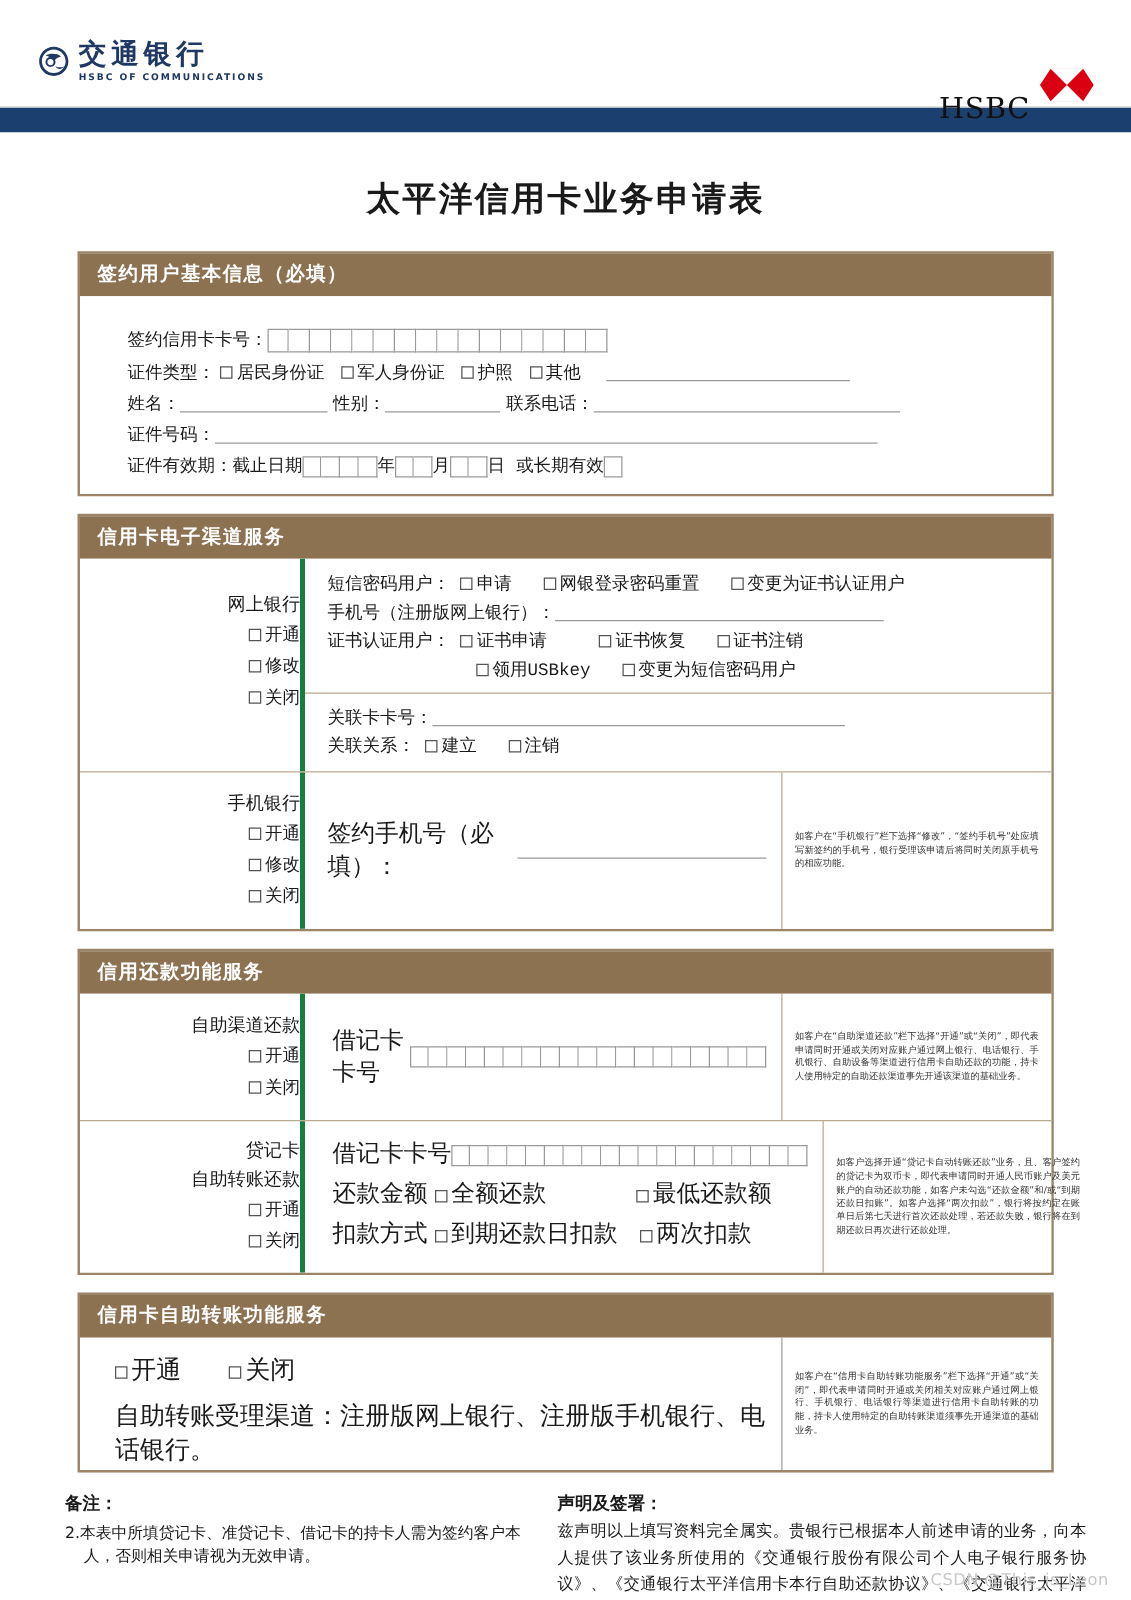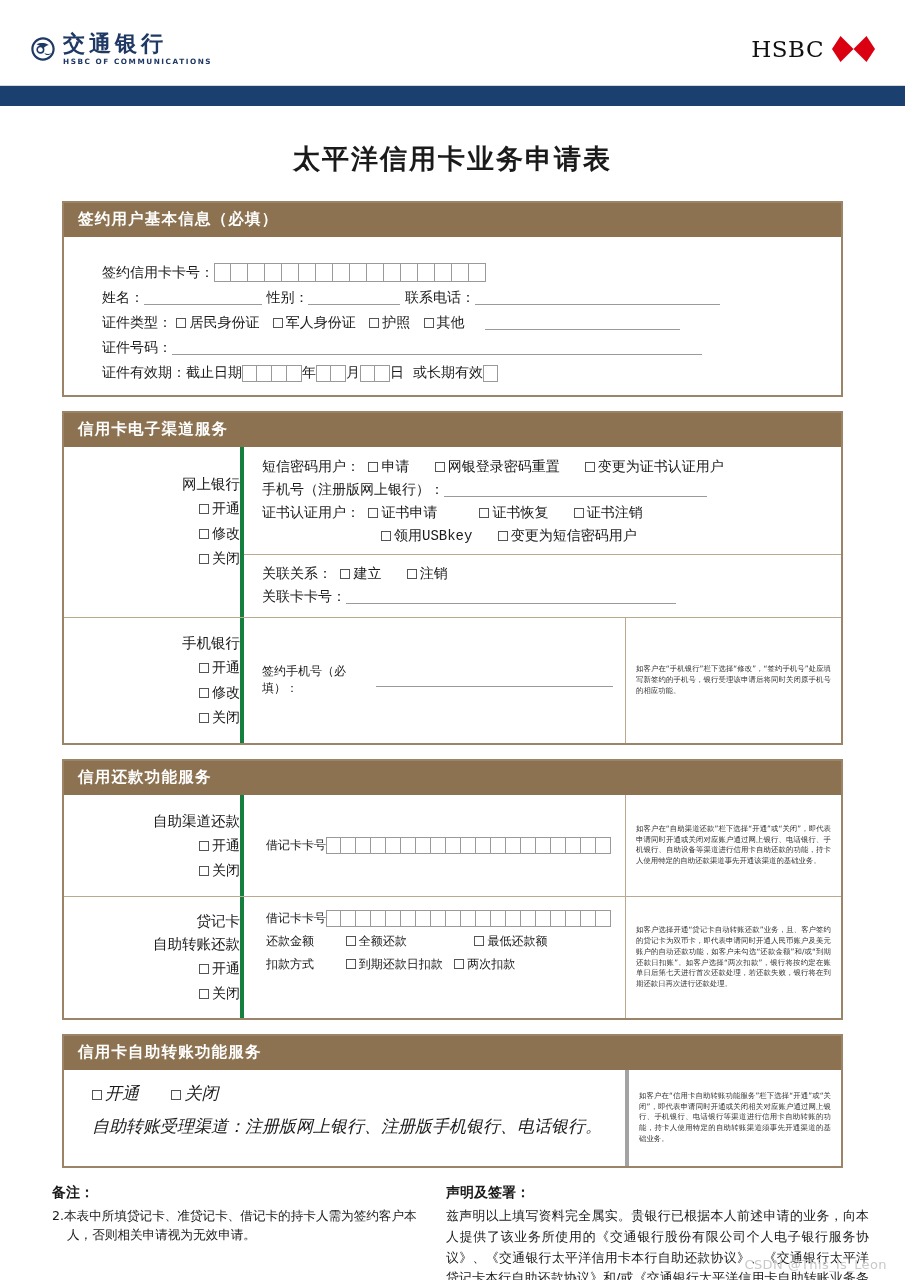--- a/index.html
+++ b/index.html
@@ -26,21 +26,21 @@
     font-size: 22px; font-weight: 700; color:#1f3864; letter-spacing: 4px;
     line-height: 1.05;
   }
   .boc-en {
     font-size: 7.3px; font-weight:700; color:#1f3864; letter-spacing: 1.55px;
     margin-top:2px;
   }
   .hsbc-logo { position:absolute; right:30px; top:36px; display:flex; align-items:center; gap:8px; }
   .hsbc-word {
     font-family:"DejaVu Serif","Liberation Serif",serif;
-    font-size:23px; font-weight:400; color:#111; letter-spacing:0.5px;
+    font-size:23px; font-weight:400; color:#111; letter-spacing:0.5px;margin-top:38px;
   }
   .hsbc-hex { width:43px; height:26px; flex:none; }
   .navy-bar { height: 20px; background:#1b3f6e; }
   .below-navy { height: 3px; background:#fff; }
 
   
   .form-title {
     text-align:center;
     font-family:"DejaVu Sans","Liberation Sans",sans-serif;
     font-size: 27px; font-weight: 700; color:#1a1a1a;
@@ -65,21 +65,21 @@
   .sec-body { background:#fff; }
 
   .row { display:flex; }
   .row + .row { border-top:1px solid #b9a98f; }
   .cell-left {
     width: 180px; flex:none;
     border-right:4px solid #15803d;
     padding: 12px 0 12px 22px;
     font-size: 14px; line-height: 1.55; text-align: right;
   }
-  .cell-main { flex:1; padding: 11px 12px 11px 18px; font-size:12px; }
+  .cell-main { flex:1; padding: 11px 12px 11px 18px; font-size:19px; }
   .cell-note {
     width: 216px; flex:none;
     border-left:1px solid #b9a98f;
     padding: 8px 10px 8px 10px;
     font-size: 7.4px; line-height: 1.45; color:#333;
     text-align: justify;
     display:flex; align-items:center;
   }
 
   .opt { display:block; margin-top: 3px; font-size:14px; }
@@ -117,21 +117,21 @@
   .ec-ln { white-space:nowrap; margin-top:5px;font-family:Liberation Mono, monospace; }
   .ec-ln:first-child { margin-top:0; }
 
   
   .rp-ln { white-space:nowrap; margin-top:6px; }
   .rp-ln:first-child { margin-top:0; }
   .w-lbl { display:inline-block; width:76px; }
 
   
   .at-body { display:flex; }
-  .at-main { flex:1; padding: 12px 12px 28px 28px; font-size:17px;font-style:italic; }
+  .at-main { flex:1; padding: 12px 12px 3px 28px; font-size:20px; }
   .at-line2 { margin-top: 10px; }
 
   
   .bottom { display:flex; margin: 16px 36px 0 52px; gap: 22px; }
   .bl { width: 372px; flex:none; }
   .br { flex:1; }
   .bt-title { font-size: 14px; font-weight:600; margin-bottom: 4px; }
   .note-item {
     font-size: 12.6px; line-height: 1.52;
     padding-left: 15px; text-indent: -15px; margin-top: 1px;
@@ -193,31 +193,31 @@
             <i></i>
             <i></i>
             <i></i>
             <i></i>
             <i></i>
             <i></i>
             <i></i>
           </span>
       </div>
       <div class="fs-line">
-        <span>姓名：</span><span class="uline" style="width:118px"></span>
-        <span>性别：</span><span class="uline" style="width:92px"></span>
-        <span>联系电话：</span><span class="uline" style="width:245px"></span>
-      </div>
-      <div class="fs-line">
         <span>证件类型：</span>
         <span class="cb"></span><span>居民身份证</span>&nbsp;&nbsp;
         <span class="cb"></span><span>军人身份证</span>&nbsp;&nbsp;
         <span class="cb"></span><span>护照</span>&nbsp;&nbsp;
         <span class="cb"></span><span>其他</span>
         <span class="uline" style="width:195px;margin-left:16px"></span>
+      </div>
+      <div class="fs-line">
+        <span>姓名：</span><span class="uline" style="width:118px"></span>
+        <span>性别：</span><span class="uline" style="width:92px"></span>
+        <span>联系电话：</span><span class="uline" style="width:245px"></span>
       </div>
       <div class="fs-line">
         <span>证件号码：</span><span class="uline" style="width:530px"></span>
       </div>
       <div class="fs-line">
         <span>证件有效期：截止日期</span><span class="comb tiny">
             <i></i>
             <i></i>
             <i></i>
             <i></i>
@@ -261,26 +261,26 @@
               <span class="cb"></span><span>证书恢复</span>&nbsp;&nbsp;
               <span class="cb"></span><span>证书注销</span>
             </div>
             <div class="ec-ln" style="padding-left:119px">
               <span class="cb"></span><span>领用USBkey</span>&nbsp;&nbsp;
               <span class="cb"></span><span>变更为短信密码用户</span>
             </div>
           </div>
           <div class="ec-bot">
             <div class="ec-ln">
+              <span>关联卡卡号：</span><span class="uline" style="width:330px"></span>
+            </div>
+            <div class="ec-ln">
               <span>关联关系：</span>
               <span class="cb"></span><span>建立</span>&nbsp;&nbsp;
               <span class="cb"></span><span>注销</span>
-            </div>
-            <div class="ec-ln">
-              <span>关联卡卡号：</span><span class="uline" style="width:330px"></span>
             </div>
           </div>
         </div>
       </div>
 
       <div class="row">
         <div class="cell-left" style="padding-top:14px;padding-bottom:14px;">
           <div class="lbl-big">手机银行</div>
           <span class="opt"><span class="cb"></span><span>开通</span></span>
           <span class="opt"><span class="cb"></span><span>修改</span></span>
@@ -383,21 +383,21 @@
     <div class="sec-head">信用卡自助转账功能服务</div>
     <div class="at-body">
       <div class="at-main">
         <div>
           <span class="cb"></span><span>开通</span>
           &nbsp;&nbsp;&nbsp;&nbsp;
           <span class="cb"></span><span>关闭</span>
         </div>
         <div class="at-line2">自助转账受理渠道：注册版网上银行、注册版手机银行、电话银行。</div>
       </div>
-      <div class="cell-note" style="border-left:4px solid #a3a3a3;">如客户在“信用卡自助转账功能服务”栏下选择“开通”或“关闭”，即代表申请同时开通或关闭相关对应账户通过网上银行、手机银行、电话银行等渠道进行信用卡自助转账的功能，持卡人使用特定的自助转账渠道须事先开通渠道的基础业务。</div>
+      <div class="cell-note" style="border-left:1px solid #a3a3a3;">如客户在“信用卡自助转账功能服务”栏下选择“开通”或“关闭”，即代表申请同时开通或关闭相关对应账户通过网上银行、手机银行、电话银行等渠道进行信用卡自助转账的功能，持卡人使用特定的自助转账渠道须事先开通渠道的基础业务。</div>
     </div>
   </div>
 
   <div class="bottom">
     <div class="bl">
       <div class="bt-title">备注：</div>
       <div class="note-item">2.本表中所填贷记卡、准贷记卡、借记卡的持卡人需为签约客户本人，否则相关申请视为无效申请。</div>
 
     </div>
     <div class="br">

